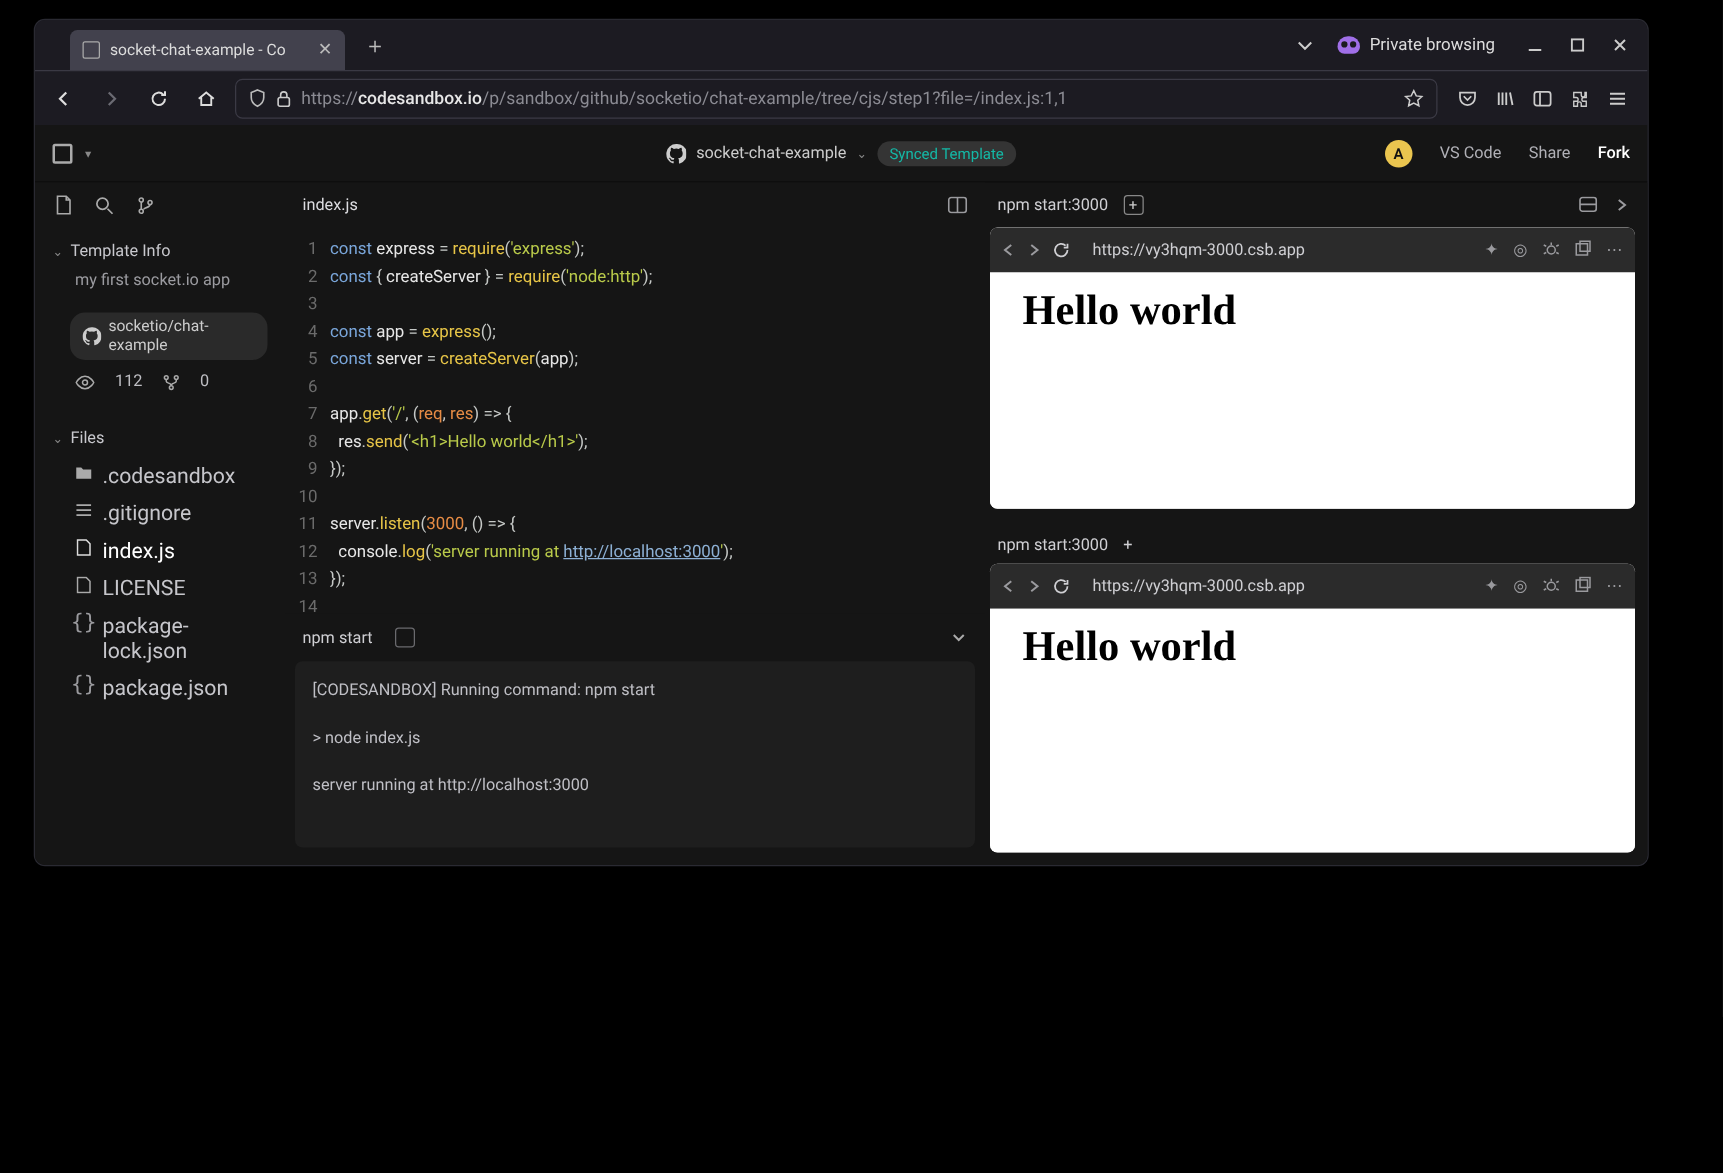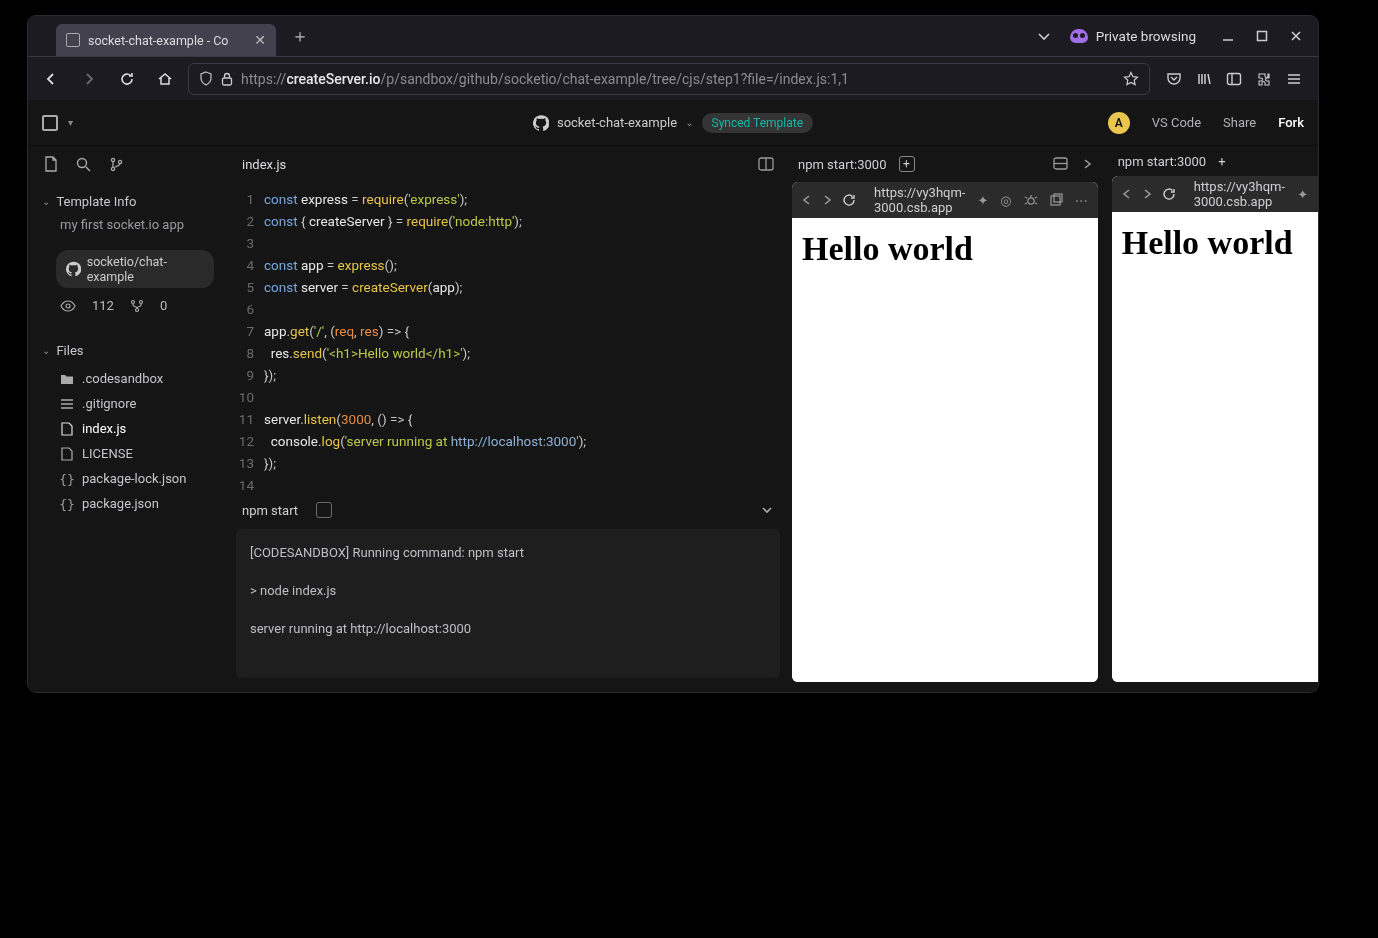--- a/index.html
+++ b/index.html
@@ -75,54 +75,54 @@
   .sidebar{width:200px;background:var(--cs-bg);display:flex;flex-direction:column;font-size:13px;color:#c9c9cd}
   .sideicons{height:36px;display:flex;align-items:center;gap:18px;padding:0 16px;color:#9a9a9e}
   .section{padding:6px 14px 8px}
   .secthead{display:flex;align-items:center;gap:6px;color:#c8c8cd;font-size:13px;margin:6px 0}
   .secthead .arrow{font-size:10px;color:#888}
   .seclabel{color:#9b9ba0;margin:8px 0 18px 18px;font-size:13px}
   .repo-badge{display:inline-flex;align-items:center;gap:6px;background:#2a2a2a;border-radius:12px;padding:4px 10px;margin-left:14px;font-size:12.5px;color:#ccc}
   .stats{display:flex;align-items:center;gap:16px;padding:10px 0 10px 18px;color:#bdbdc2;font-size:13px}
   .stats .ico{color:#9a9a9e}
   .files{padding:2px 0}
-  .fileitem{display:flex;align-items:flex-end;gap:8px;padding:5px 8px 5px 18px;color:#c6c6cb;font-size:13px;border-radius:0}
+  .fileitem{display:flex;align-items:flex-start;gap:8px;padding:5px 8px 5px 18px;color:#c6c6cb;font-size:17px;border-radius:0}
   .fileitem.active{color:#fff}
   .fileico{width:14px;height:14px;display:flex;align-items:center;justify-content:center;color:#9a9a9e}
   .curly{font-family:ui-monospace,monospace;color:#9a9a9e}
 
   
   .centercol{flex:1;display:flex;flex-direction:column;min-width:0}
   .edwrap{flex:1;display:flex;flex-direction:column;min-height:0;background:var(--cs-bg)}
   .edtabs{height:36px;display:flex;align-items:center;padding:0 14px;color:#dcdce0;font-size:13px;gap:12px;position:relative}
   .edtabs .split{margin-left:auto;color:#8f8f93}
   .gutter{width:36px;text-align:right;color:var(--lineno);padding-right:10px;user-select:none}
   .codearea{flex:1;overflow:auto;padding:6px 0 0 0}
   .codeline{display:flex;font-size:13.5px;line-height:22px}
   .codeline .code{white-space:pre}
-  .kw{color:var(--code-kw)} .fn{color:var(--code-fn)} .str{color:var(--code-str)} .num{color:var(--code-num)} .pn{color:var(--code-punc)} .vr{color:var(--code-var)} .lk{color:var(--link);}
+  .kw{color:var(--code-kw)} .fn{color:var(--code-fn)} .str{color:var(--code-str)} .num{color:var(--code-num)} .pn{color:var(--code-punc)} .vr{color:var(--code-var)} .lk{color:var(--link);text-decoration:underline}
 
   .termwrap{background:var(--cs-bg);}
   .termhead{height:38px;display:flex;align-items:center;padding:0 14px;color:#cfcfd3;font-size:13px;gap:12px}
   .termhead .sq2{width:16px;height:16px;border:1.5px solid #6a6a6e;border-radius:3px;margin-left:6px}
   .termhead .chev{margin-left:auto;color:#9a9a9e}
   .termbody{margin:0 8px 14px 8px;background:var(--cs-term);border-radius:6px;padding:14px 14px 40px;color:#bfbfc5;font-size:13px;line-height:19px}
 
   
-  .previewcol{width:530px;display:flex;flex-direction:row;gap:14px;padding:0 10px 10px 4px;background:var(--cs-bg)}
+  .previewcol{width:530px;display:flex;flex-direction:column;gap:14px;padding:0 10px 10px 4px;background:var(--cs-bg)}
   .prevtop{height:36px;display:flex;align-items:center;padding:0 6px;color:#cfcfd3;font-size:13px;gap:12px}
   .prevtop .plus{width:16px;height:16px;border:1.5px solid #888;border-radius:3px;display:flex;align-items:center;justify-content:center;font-size:12px;color:#ccc}
   .prevtop .right{margin-left:auto;display:flex;gap:14px;color:#9a9a9e}
   .browserlet{border-radius:6px;overflow:hidden;background:#fff;flex:1;display:flex;flex-direction:column;min-height:0}
   .baddr{height:36px;background:#2b2b2b;display:flex;align-items:center;gap:12px;padding:0 10px;color:#bdbdc2;font-size:13px}
   .baddr .nav{display:flex;gap:10px;color:#8f8f93}
   .baddr .url{flex:1;color:#cfcfd3;margin-left:6px}
   .baddr .ric{display:flex;gap:12px;color:#9a9a9e}
   .pagebody{flex:1;background:#fff;color:#000;padding:6px 10px}
-  .pagebody h1{font-family:Georgia,"Times New Roman",serif;font-weight:700;font-size:34px;margin:6px 0}
+  .pagebody h1{font-family:Georgia,"Times New Roman",serif;font-weight:700;font-size:34px;margin:6px 16px}
   .previewblock{display:flex;flex-direction:column;flex:1;min-height:0}
   .prevhead2{height:30px;display:flex;align-items:center;padding:0 6px;color:#cfcfd3;font-size:13px;gap:12px}
 
 </style>
 </head>
 <body>
 
 <div class="blackstrip"></div>
 
 <div class="browser">
@@ -188,21 +188,21 @@
           <svg width="14" height="16" viewBox="0 0 14 16">
             <path d="M7 1l5 2v4c0 4-3 6-5 7-2-1-5-3-5-7V3l5-2z" stroke="#bbb" stroke-width="1.3" fill="none"></path>
           </svg>
         </span>
       <span class="lock">
           <svg width="12" height="14" viewBox="0 0 12 14">
             <rect x="1.5" y="6" width="9" height="7" rx="1.5" stroke="#ccc" stroke-width="1.3" fill="none"></rect>
             <path d="M3.5 6V4a2.5 2.5 0 015 0v2" stroke="#ccc" stroke-width="1.3" fill="none"></path>
           </svg>
         </span>
-      <span class="url"><span>https://</span><b>createServer.io</b><span>/p/sandbox/github/socketio/chat-example/tree/cjs/step1?file=/index.js:1,1</span></span>
+      <span class="url"><span>https://</span><b>codesandbox.io</b><span>/p/sandbox/github/socketio/chat-example/tree/cjs/step1?file=/index.js:1,1</span></span>
       <span class="star">
           <svg width="16" height="16" viewBox="0 0 16 16">
             <path d="M8 1.5l2 4.2 4.5.5-3.3 3 .9 4.4L8 11.5 3.9 13.6l.9-4.4L1.5 6.2l4.5-.5L8 1.5z" stroke="#ccc" stroke-width="1.2" fill="none"></path>
           </svg>
         </span>
     </div>
     <div class="rightico">
       <span>
           <svg width="16" height="16" viewBox="0 0 16 16">
             <path d="M2 3h12v4a6 6 0 01-12 0V3z" stroke="#ccc" stroke-width="1.4" fill="none"></path>

